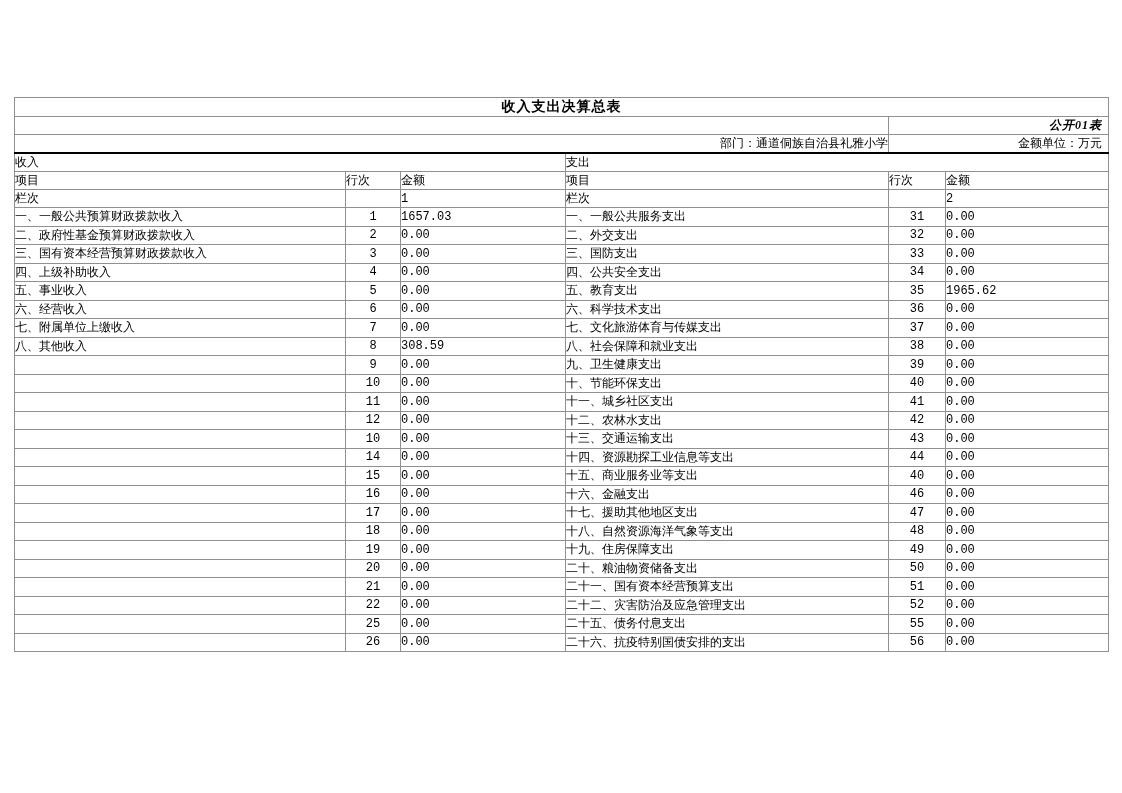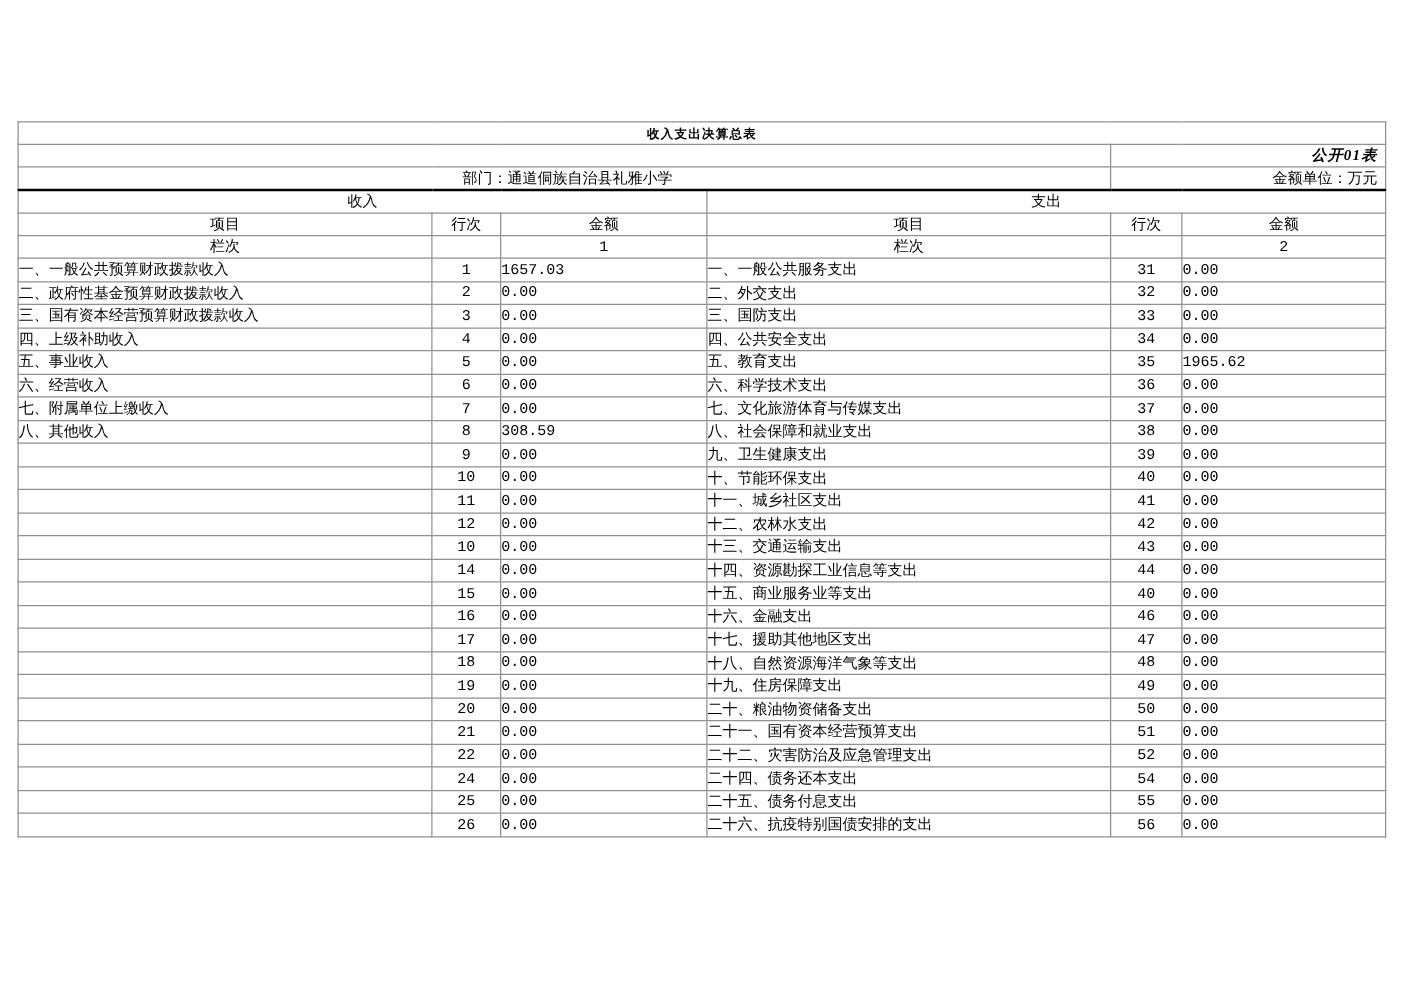--- a/index.html
+++ b/index.html
@@ -29,36 +29,35 @@
     border: 1px solid #909090;
     font-size: 12px;
     padding: 0;
     white-space: nowrap;
     overflow: hidden;
     vertical-align: middle;
     height: 17px;
   }
   tr.title-row td {
     font-weight: bold;
-    font-size: 10px;
+    font-size: 14px;
     text-align: center;
     letter-spacing: 1px;
   }
   tr.meta-row td.right-cell {
     text-align: right;
     padding-right: 6px;
   }
   tr.meta-row td.left-cell {
-    text-align: center;
+    text-align: right;
     padding-left: 5px;
   }
   td.bold { font-weight: bold; letter-spacing: 1px; font-style: italic; }
   tr.dept-row td { border-bottom: 2px solid #000; }
   tr.section-row td, tr.header-row td, tr.index-row td {
-    text-align: center;
   }
   tr.data-row td { height: 17.5px; }
   td.item {
     text-align: left;
     padding-left: 4px;
   }
   td.line {
     text-align: center;
     font-family: "Liberation Mono", "DejaVu Sans Mono", monospace;
     font-size: 11.5px;
@@ -290,28 +289,20 @@
         <tr class="data-row">
     <td class="item"></td>
     <td class="line">22</td>
     <td class="amount">0.00</td>
     <td class="item">二十二、灾害防治及应急管理支出</td>
     <td class="line">52</td>
     <td class="amount">0.00</td>
   </tr>
         <tr class="data-row">
     <td class="item"></td>
-    <td class="line">24</td>
-    <td class="amount">0.00</td>
-    <td class="item">二十四、债务还本支出</td>
-    <td class="line">54</td>
-    <td class="amount">0.00</td>
-  </tr>
-        <tr class="data-row">
-    <td class="item"></td>
     <td class="line">25</td>
     <td class="amount">0.00</td>
     <td class="item">二十五、债务付息支出</td>
     <td class="line">55</td>
     <td class="amount">0.00</td>
   </tr>
         <tr class="data-row">
     <td class="item"></td>
     <td class="line">26</td>
     <td class="amount">0.00</td>

